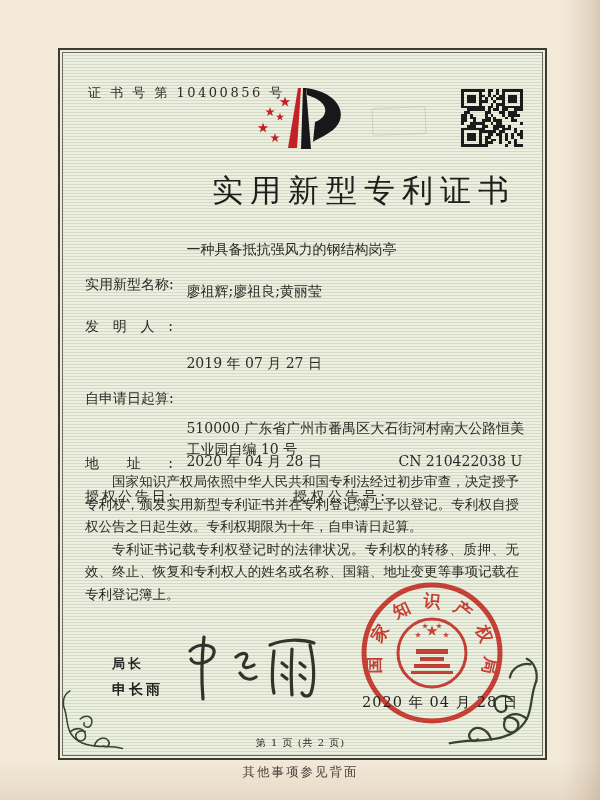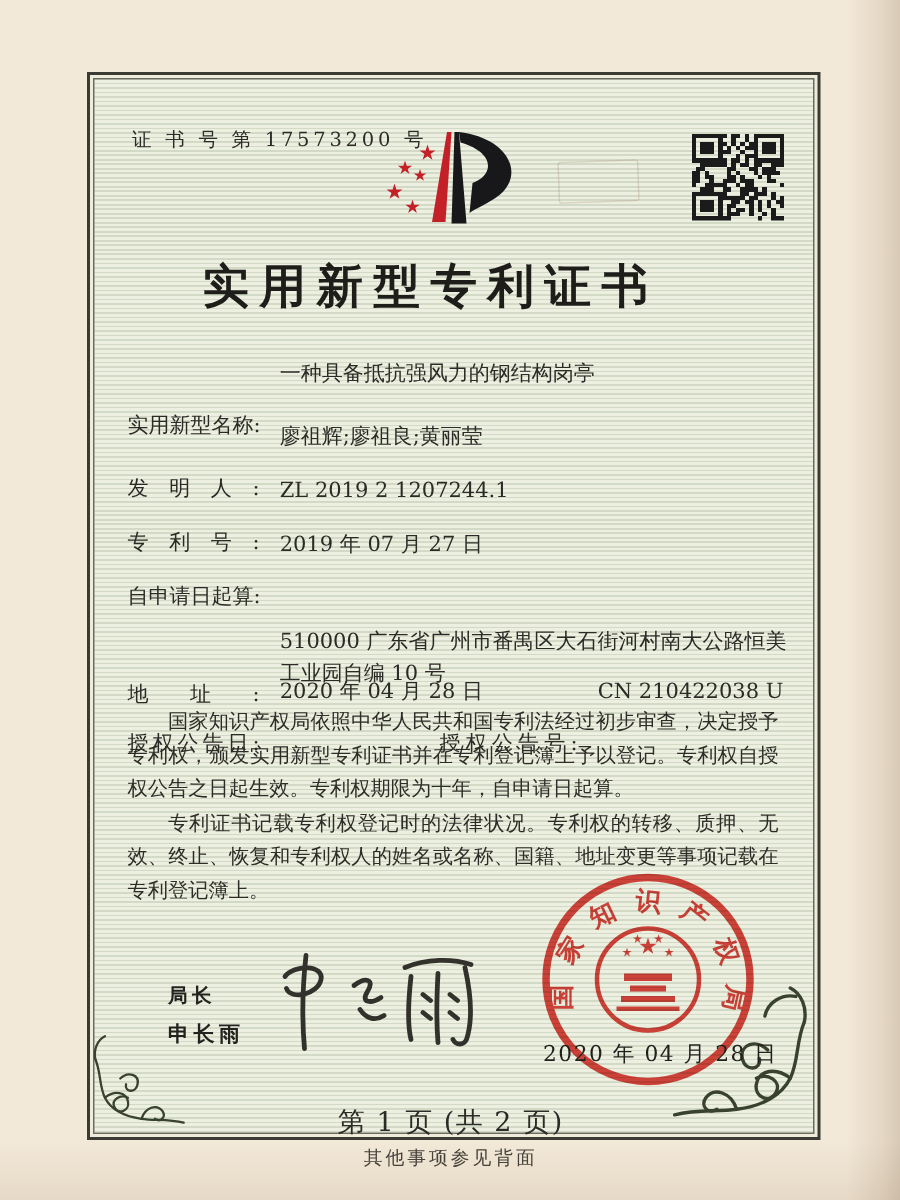--- a/index.html
+++ b/index.html
@@ -19,50 +19,50 @@
   }
   .frame-inner{
     width:100%;height:100%;box-sizing:border-box;border:1px solid #6b6b5e;
     background-color:#edf0e1;
     background-image:repeating-linear-gradient(0deg, rgba(148,168,138,.30) 0px, rgba(148,168,138,.30) 1px, transparent 1px, transparent 3px);
   }
   .cert-no{left:88px;top:84px;font-size:13px;letter-spacing:2.5px;color:#2c2b27;}
   .logo{left:247px;top:76px;width:122px;height:94px;}
   .qr{left:461px;top:89px;width:62px;height:58px;}
   .faint-mark{left:372px;top:107px;width:52px;height:26px;border:1px solid rgba(160,140,110,.28);transform:rotate(-2deg);border-radius:2px;}
-  .title{left:58px;top:170px;width:458px;text-align:center;font-size:31px;font-weight:700;letter-spacing:7px;color:#1e1d1a;}
+  .title{left:58px;top:170px;width:458px;text-align:right;font-size:31px;font-weight:400;letter-spacing:7px;color:#1e1d1a;}
   .row{position:absolute;left:85px;font-size:14px;line-height:20px;white-space:nowrap;}
   .flabel{display:inline-block;width:88px;text-align:justify;text-align-last:justify;vertical-align:top;margin-top:35px;}
   .fvalue{display:inline-block;margin-left:9px;vertical-align:top;}
   .fvalue.wrap{white-space:normal;width:346px;line-height:21px;}
   .row.g2{left:293px;}
   .row.g2 .flabel{width:92px;}
   .paras{left:85px;top:470px;width:434px;font-size:13.5px;line-height:22.5px;text-align:justify;color:#2e2c27;}
   .paras p{margin:0;text-indent:2em;}
   .officer{font-family:"DejaVu Sans","Liberation Sans",sans-serif;font-weight:600;letter-spacing:3px;color:#23221f;}
   .officer.t{left:112px;top:655px;font-size:13px;}
   .officer.n{left:112px;top:681px;font-size:14px;}
   .sig{left:170px;top:627px;width:150px;height:78px;}
   .seal{left:356px;top:577px;width:152px;height:152px;opacity:.9;mix-blend-mode:multiply;}
   .seal-date{left:362px;top:693px;font-size:14.5px;letter-spacing:1px;color:#201f1c;z-index:5;}
-  .pagenum{left:58px;top:736px;width:485px;text-align:center;font-size:18px;letter-spacing:1px;}
+  .pagenum{left:58px;top:736px;width:485px;text-align:center;font-size:10px;letter-spacing:1px;}
   .footer{left:58px;top:764px;width:485px;text-align:center;font-size:12.5px;letter-spacing:2px;color:#46423a;}
   .fl-bl{left:61px;top:686px;width:64px;height:66px;}
   .fl-br{left:446px;top:648px;width:94px;height:104px;transform:scaleX(-1);}
 </style>
 </head>
 <body>
 
 <div class="page">
 
   <div class="abs frame">
     <div class="frame-inner"></div>
   </div>
 
-  <div class="abs cert-no">证 书 号 第 17573200 号</div>
+  <div class="abs cert-no">证 书 号 第 10400856 号</div>
 
   <svg class="abs logo" viewBox="0 0 122 94">
     <defs>
       <path id="star5a" d="M0,-1 L0.2245,-0.309 0.9511,-0.309 0.3633,0.118 0.5878,0.809 0,0.382 -0.5878,0.809 -0.3633,0.118 -0.9511,-0.309 -0.2245,-0.309 Z"></path>
     </defs>
     <g fill="#c32127">
       <use href="#star5a" transform="translate(38,26) scale(5.6)"></use>
       <use href="#star5a" transform="translate(23,36) scale(5.0)"></use>
       <use href="#star5a" transform="translate(33,41) scale(4.4)"></use>
       <use href="#star5a" transform="translate(16,52) scale(5.6)"></use>
@@ -326,24 +326,20 @@
   <div class="abs title">实用新型专利证书</div>
 
   <div class="row" style="top:239px">
     <span class="flabel">实用新型名称:</span>
     <span class="fvalue">一种具备抵抗强风力的钢结构岗亭</span>
   </div>
   <div class="row" style="top:281px">
     <span class="flabel">发明人:</span>
     <span class="fvalue">廖祖辉;廖祖良;黄丽莹</span>
   </div>
-  <div class="row" style="top:317px">
-    <span class="flabel">专利号:</span>
-    <span class="fvalue">ZL 2019 2 1207244.1</span>
-  </div>
   <div class="row" style="top:353px">
     <span class="flabel">自申请日起算:</span>
     <span class="fvalue">2019 年 07 月 27 日</span>
   </div>
   <div class="row" style="top:418px">
     <span class="flabel">地址:</span>
     <span class="fvalue wrap">510000 广东省广州市番禺区大石街河村南大公路恒美工业园自编 10 号</span>
   </div>
   <div class="row" style="top:451px">
     <span class="flabel">授权公告日:</span>

